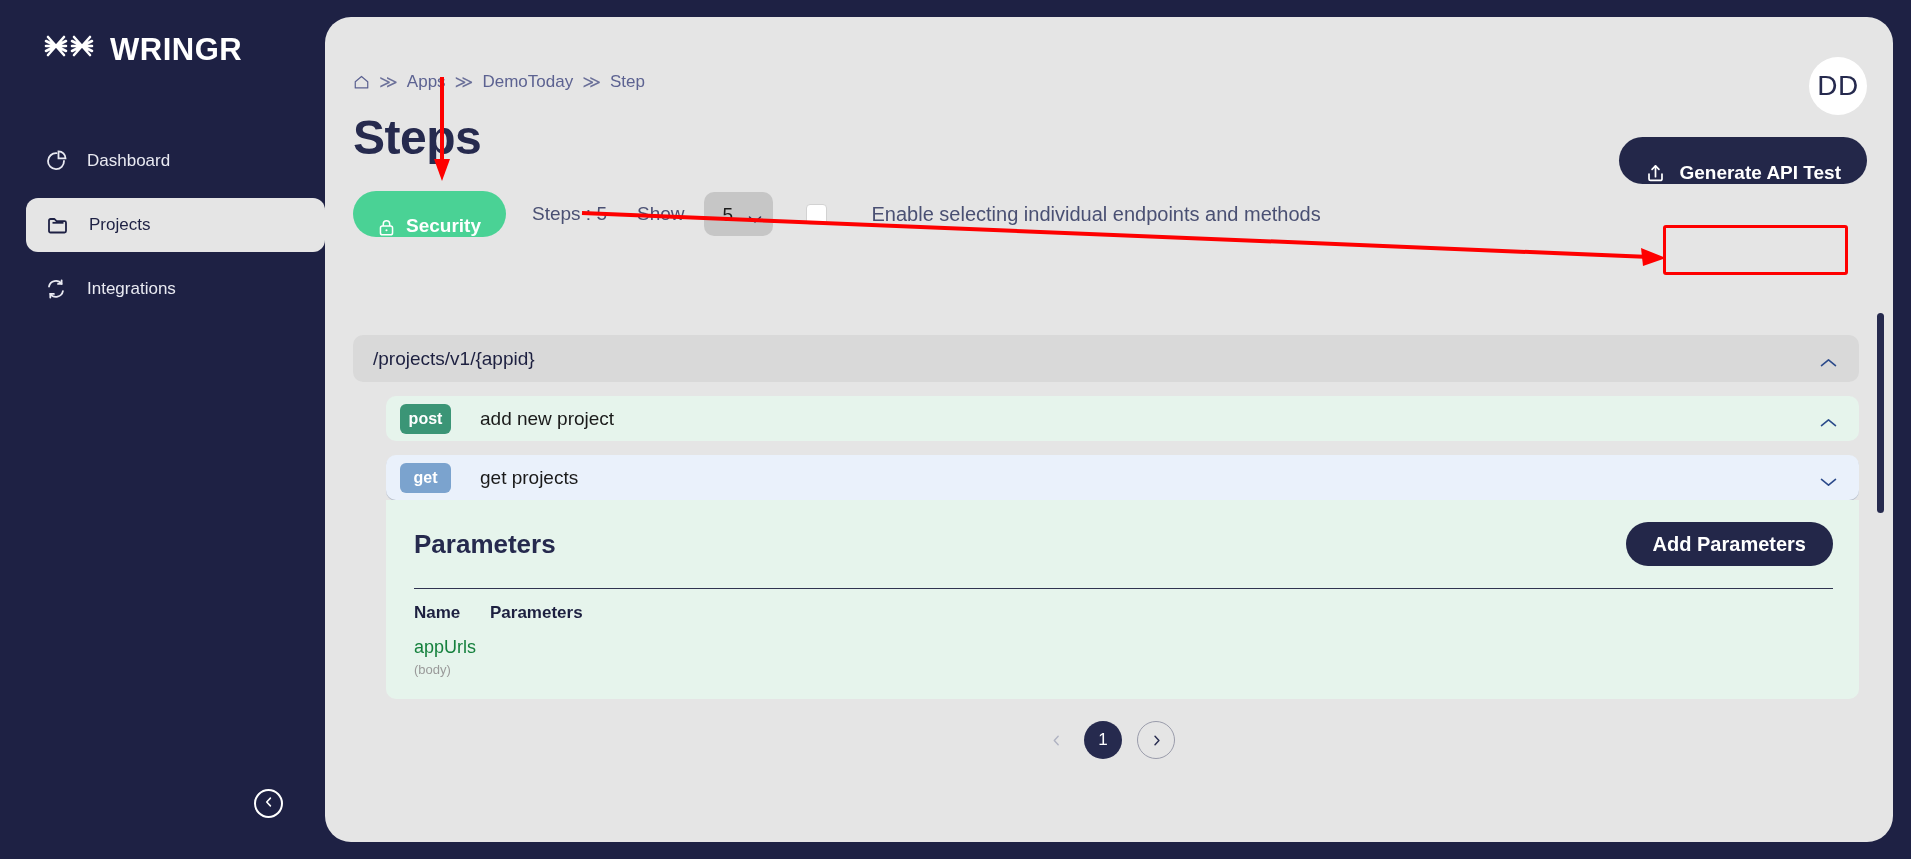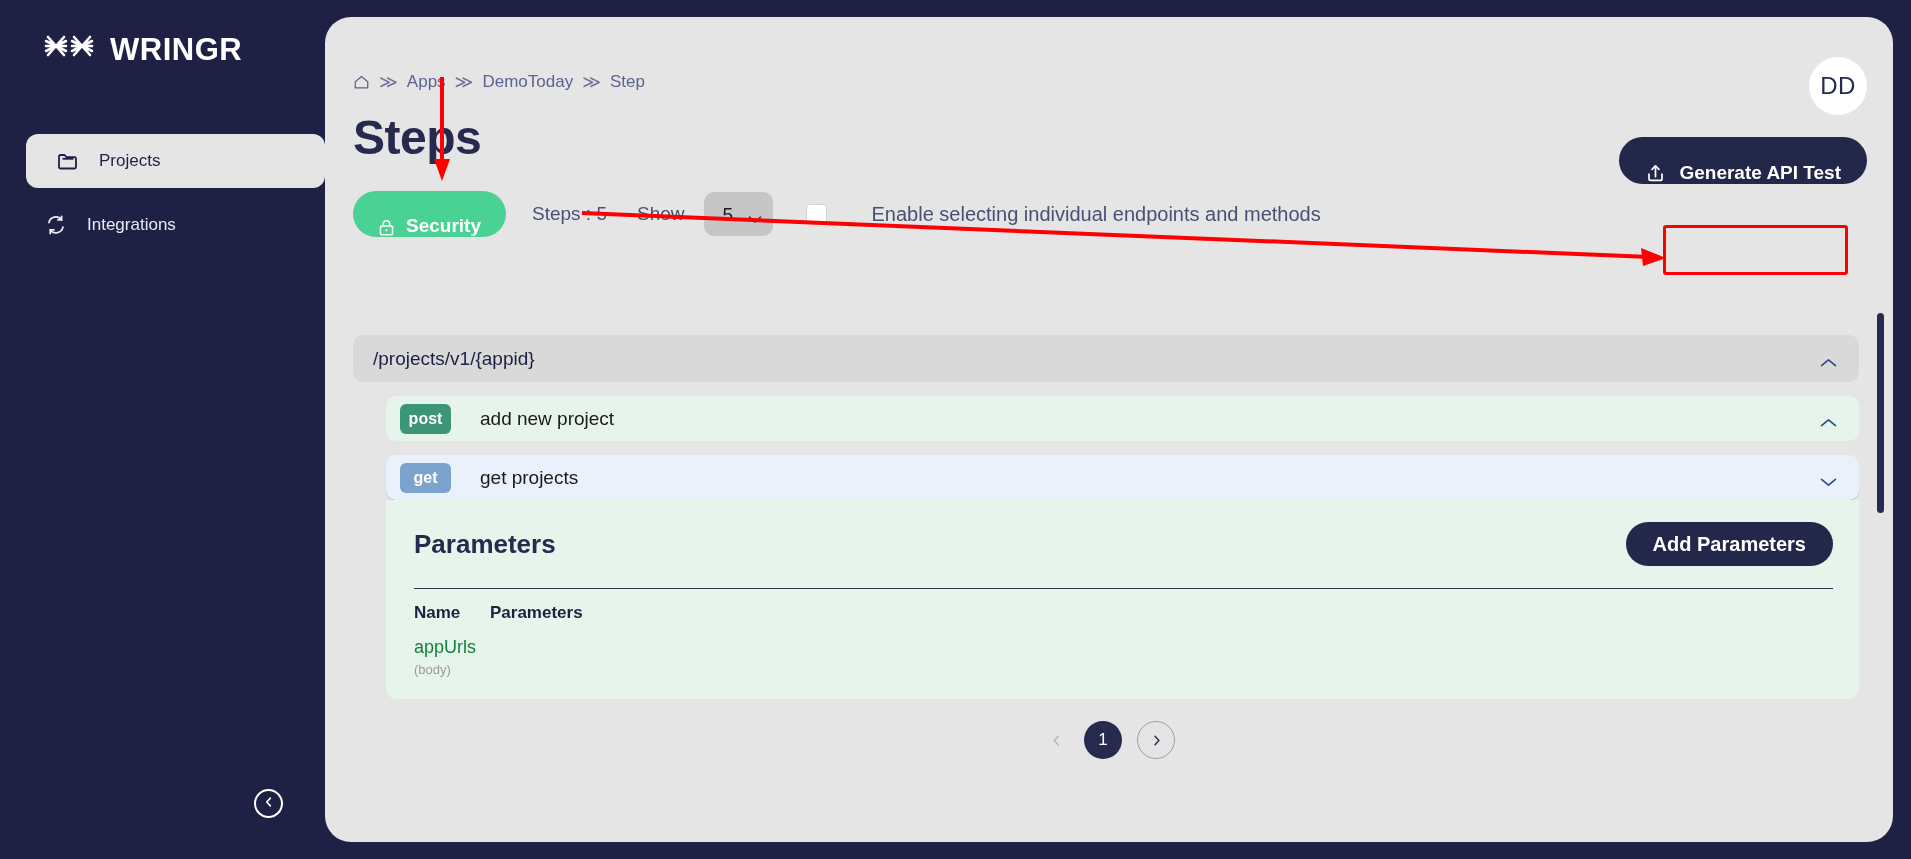--- a/index.html
+++ b/index.html
@@ -31,21 +31,21 @@
     height: 54px; padding-left: 44px;
     color: #e9eaf2; font-size: 17px;
     border-radius: 0 30px 30px 0;
     margin-right: 0;
     cursor: pointer;
     position: relative;
   }
   .nav-item + .nav-item { margin-top: 10px; }
   .nav-item.active {
     background: #e5e5e5; color: #1e2144;
-    width: 299px; margin-left: 26px; padding-left: 30px;
+    width: 299px; margin-left: 26px; padding-left: 20px;
     border-radius: 12px;
   }
   .nav-icon { width: 24px; height: 24px; flex: 0 0 24px; display:block; }
   .collapse-btn {
     position: absolute; left: 254px; top: 789px;
     width: 29px; height: 29px; border-radius: 50%;
     border: 2px solid #ffffff; display: flex; align-items: center; justify-content: center;
     cursor: pointer;
   }
 
@@ -74,21 +74,21 @@
   }
 
   .topright {
     position: absolute; right: 26px; top: 40px;
     display: flex; flex-direction: column; align-items: flex-end; gap: 22px;
   }
   .avatar {
     width: 58px; height: 58px; border-radius: 50%;
     background: #ffffff; color: #262a4e;
     display: flex; align-items: center; justify-content: center;
-    font-size: 24px; font-weight: 500; letter-spacing: 0.5px;
+    font-size: 28px; font-weight: 500; letter-spacing: 0.5px;
     cursor: pointer;
   }
   .gen-btn {
     display: flex; align-items: flex-end; gap: 13px;
     background: #232749; color: #ffffff;
     border: none; border-radius: 30px;
     height: 47px; padding: 0 26px;
     font-size: 19px; font-weight: 700; font-family: inherit;
     cursor: pointer;
   }
@@ -245,20 +245,29 @@
         <svg viewBox="0 0 52 34" width="52" height="34" fill="none" stroke="#ffffff" stroke-width="2.6" stroke-linecap="round">
           <path d="M2 8 L22 18 M2 18 L22 8 M2 13 L22 13 M4 4 L20 22 M4 22 L20 4"></path>
           <path d="M28 8 L48 18 M28 18 L48 8 M28 13 L48 13 M30 4 L46 22 M30 22 L46 4"></path>
         </svg>
       </span>
       <span class="brand-name">WRINGR</span>
     </div>
 
     <nav class="nav">
 
+      <div class="nav-item">
+        <span class="nav-icon">
+          <svg viewBox="0 0 24 24" width="24" height="24" fill="none" stroke="#e9eaf2" stroke-width="1.8" stroke-linecap="round">
+            <path d="M12.5 4.2A8 8 0 1 0 20 12"></path>
+            <path d="M14.5 2.3 L14.5 9.3 L21.5 9.3 A7 7 0 0 0 14.5 2.3 Z"></path>
+          </svg>
+        </span>
+        <span>Dashboard</span>
+      </div>
 
       <div class="nav-item active">
         <span class="nav-icon">
           <svg viewBox="0 0 24 24" width="24" height="24" fill="none" stroke="#1e2144" stroke-width="1.8" stroke-linejoin="round">
             <path d="M3 7.5a1.5 1.5 0 0 1 1.5-1.5h4l2 2.2h8A1.5 1.5 0 0 1 20 9.7v8.3a1.5 1.5 0 0 1-1.5 1.5h-14A1.5 1.5 0 0 1 3 18Z"></path>
             <path d="M6.5 9.8h11"></path>
           </svg>
         </span>
         <span>Projects</span>
       </div>

